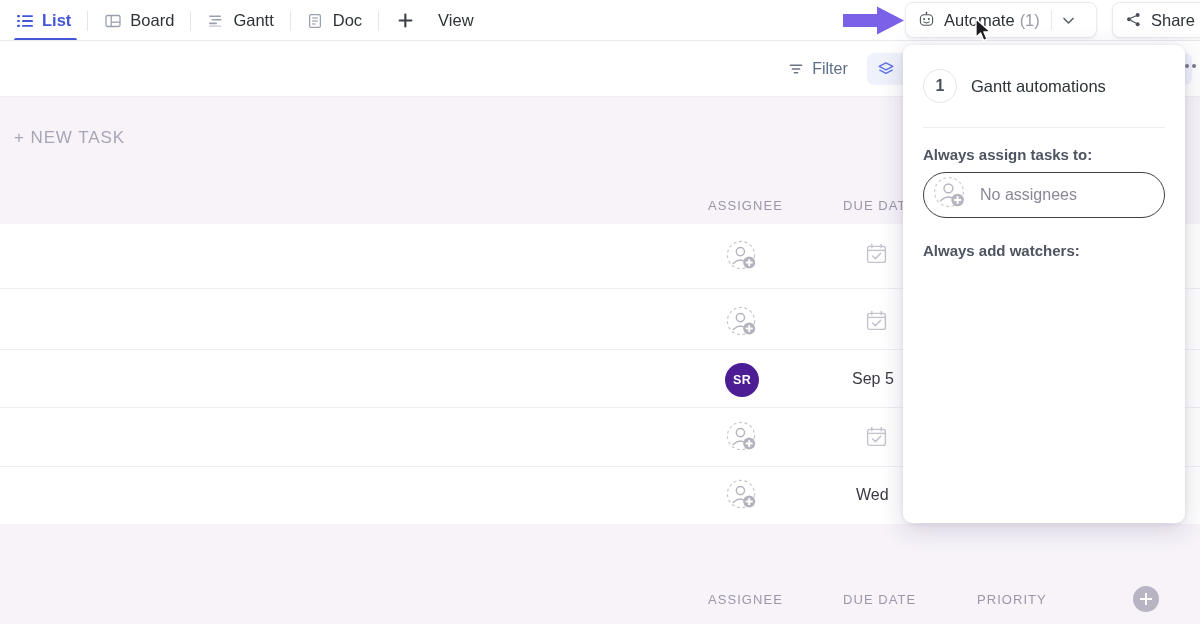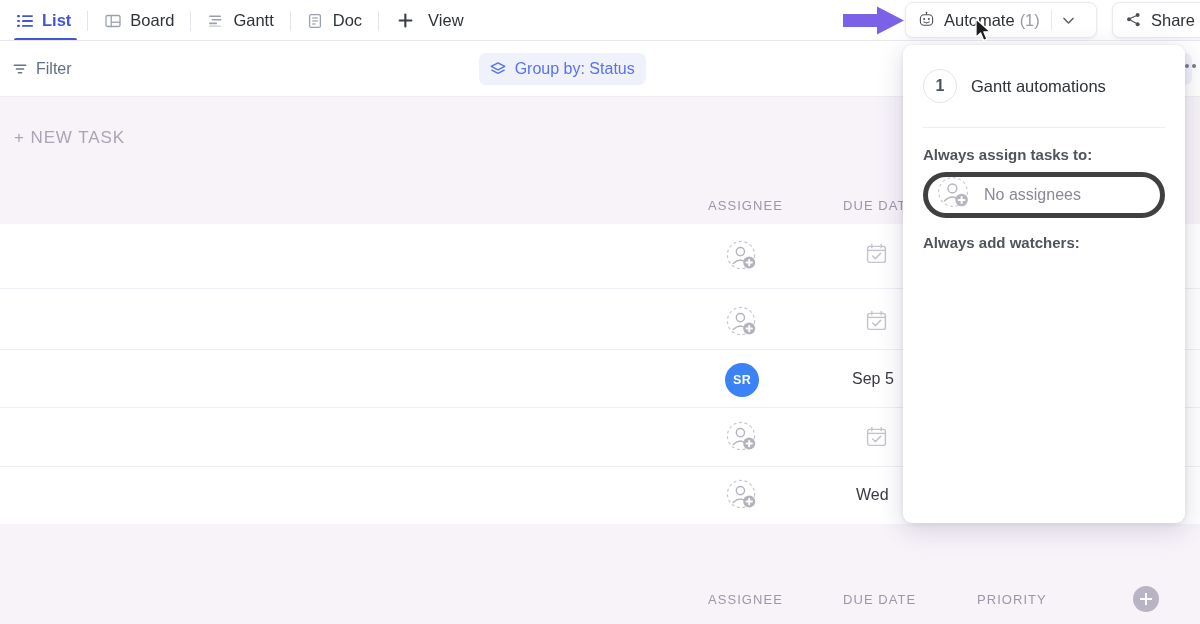--- a/index.html
+++ b/index.html
@@ -29,21 +29,21 @@
   }
   .vtab.active { color: #4356d6; font-weight: bold; align-items: center; }
   .vtab.active .vtab-underline {
     position: absolute; left: 14px; right: 10px; bottom: 0; height: 3px;
     background: #4356d6; border-radius: 2px 2px 0 0;
   }
   .vdiv { width: 1px; height: 20px; background: #e4e4ea; }
   .vicon { display: flex; align-items: center; justify-content: center; width: 17px; height: 17px; }
 
   
-  .vtab.plusview { color: #2e3337; gap: 14px; padding-left: 18px; }
+  .vtab.plusview { color: #2e3337; gap: 24px; padding-left: 18px; }
 
   
   .pillbtn {
     position: absolute; top: 2px; height: 36px;
     background: #ffffff; border: 1px solid #eceaf1; border-radius: 8px;
     display: flex; align-items: center;
     box-shadow: 0 1px 3px rgba(30,20,60,.07);
     font-size: 16.5px; color: #2e3337;
     z-index: 30;
   }
@@ -57,21 +57,21 @@
   
   #anno-arrow { position: absolute; left: 843px; top: 6px; z-index: 40; }
 
   
   #cursor { position: absolute; left: 975px; top: 18px; z-index: 60; }
 
   
   .toolbar {
     position: absolute; left: 0; top: 41px; width: 1200px; height: 56px;
     background: #ffffff;
-    display: flex; align-items: center; justify-content: space-between;
+    display: flex; align-items: center; justify-content: flex-end;
     padding-right: 8px; gap: 8px;
   }
   .toolbar-bottomline {
     position: absolute; left: 0; top: 96px; width: 1200px; height: 1px; background: #ededf2;
   }
   .tbitem {
     display: flex; align-items: center; gap: 8px; height: 32px;
     padding: 0 11px; border-radius: 7px;
     font-size: 16px; color: #606e87; cursor: pointer; white-space: nowrap;
   }
@@ -96,21 +96,21 @@
   }
   .whitepane {
     position: absolute; left: 0; top: 224px; width: 1200px; height: 300px; background: #ffffff;
   }
   .rowline { position: absolute; left: 0; width: 1200px; height: 1px; background: #f0eef4; }
 
   .cell { position: absolute; display: flex; align-items: center; }
   .avatar-empty { width: 32px; height: 32px; position: relative; }
   .avatar-initials {
     width: 34px; height: 34px; border-radius: 50%;
-    background: #3b82f6; color: #ffffff;
+    background: #4c1d95; color: #ffffff;
     display: flex; align-items: center; justify-content: center;
     font-size: 12.5px; font-weight: bold; letter-spacing: .4px;
     position: relative;
   }
   .date-text { font-size: 16px; color: #3a3a44; }
   .plus-circle {
     position: absolute; left: 1133px; top: 586px;
     width: 26px; height: 26px; border-radius: 50%; background: #b8b4c4;
     display: flex; align-items: center; justify-content: center; cursor: pointer;
   }
@@ -138,23 +138,23 @@
     margin: 22px 0 0 0; width: 242px; height: 42px;
     background: #3e55d3; border-radius: 7px; border: none;
     color: #ffffff; font-size: 16.5px; font-weight: bold;
     font-family: "Liberation Sans", sans-serif;
     cursor: pointer;
   }
   .panel-divider { margin-top: 24px; height: 1px; background: #eeecf2; }
   .panel-body { padding: 18px 20px 0 20px; }
   .field-label { font-size: 15px; font-weight: bold; color: #4f5560; margin-bottom: 9px; }
   .select-pill {
-    width: 242px; height: 46px; border: 5px solid #404040; border-radius: 23px;
+    width: 242px; height: 46px; border: 1px solid #404040; border-radius: 23px;
     display: flex; align-items: center; gap: 13px; padding-left: 9px;
-    background: #fff; cursor: pointer; margin-bottom: 16px;
+    background: #fff; cursor: pointer; margin-bottom: 24px;
   }
   .select-pill .ph-text { font-size: 16px; color: #8b8796; }
 </style>
 </head>
 <body>
 
 <div id="app">
 
   <div class="viewbar">
 

